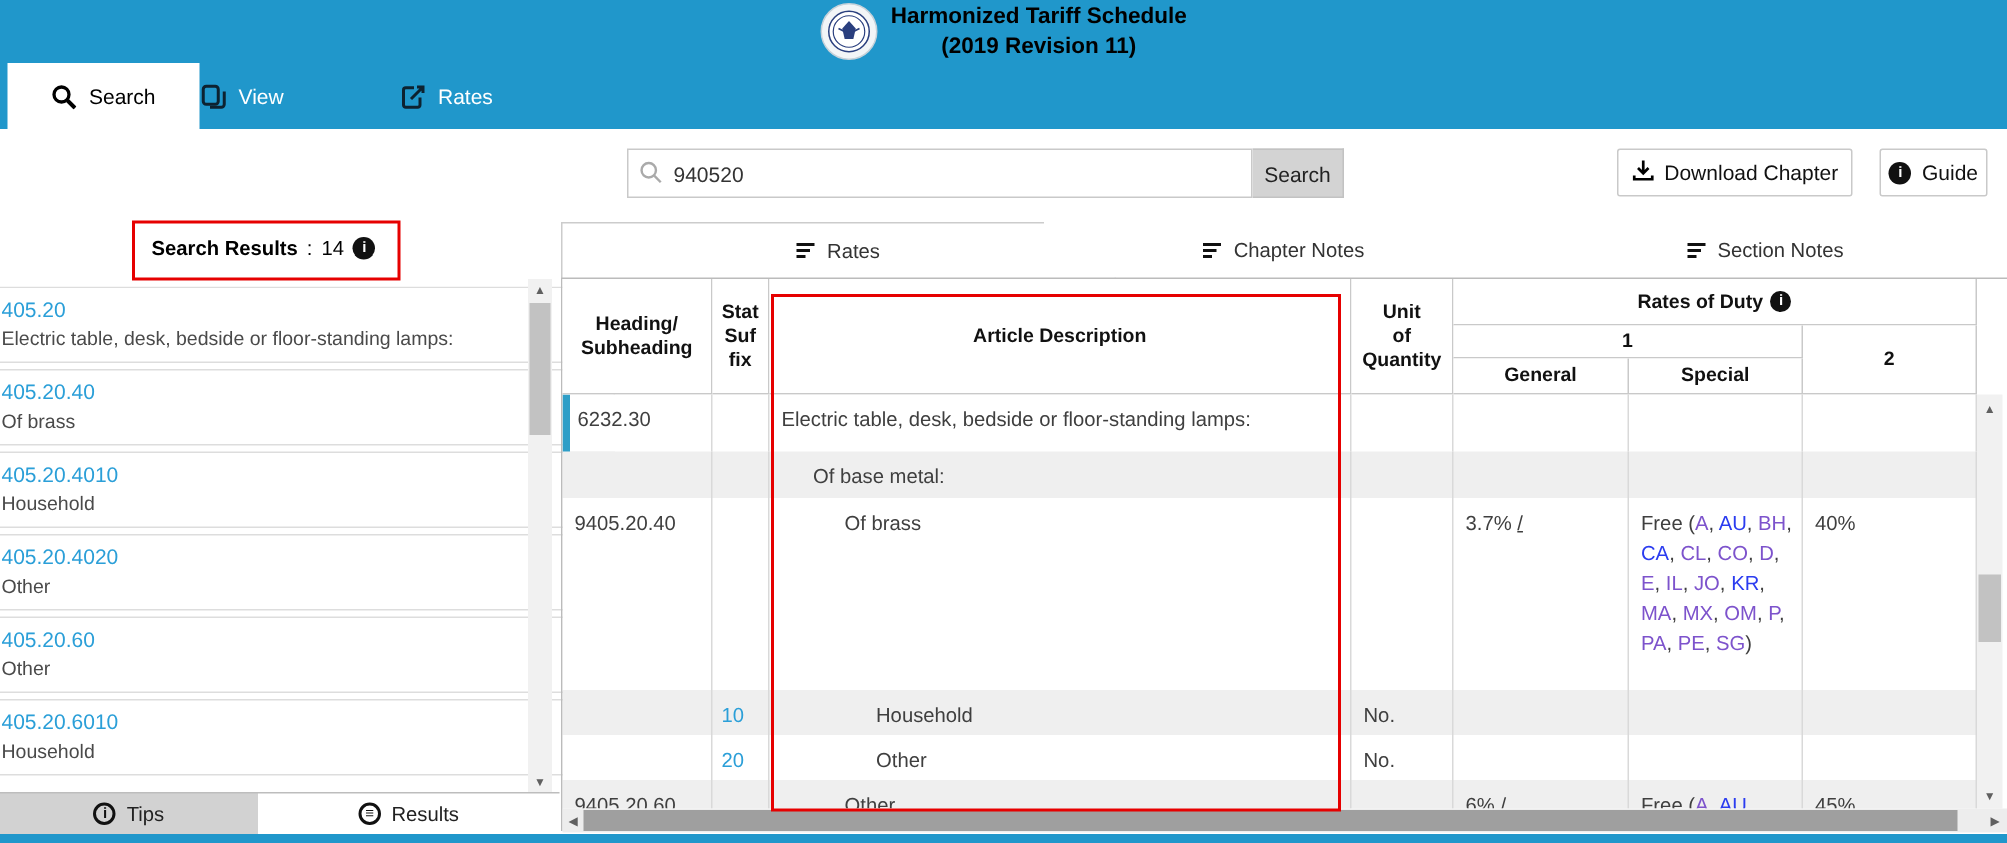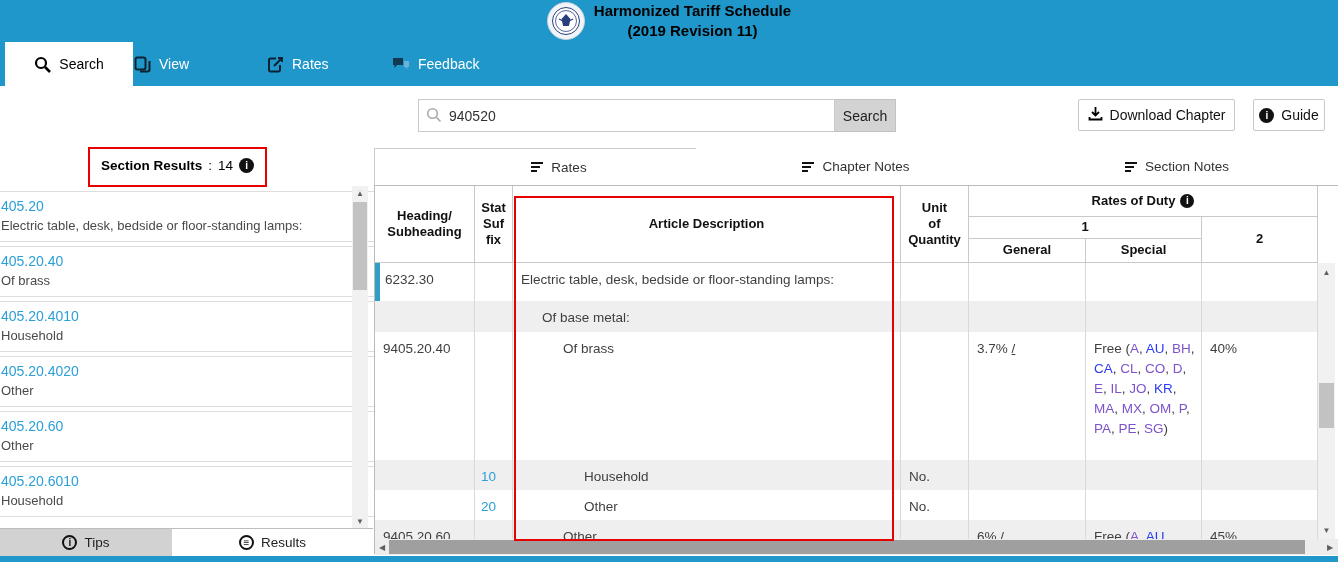--- a/index.html
+++ b/index.html
@@ -137,29 +137,20 @@
     </div>
     <div class="nav-tab" style="left:253px;">
       <span class="nav-ic">
         <svg width="17" height="17" viewBox="0 0 17 17">
             <path d="M13 9 v5 a1.5 1.5 0 0 1 -1.5 1.5 h-8 A1.5 1.5 0 0 1 2 14 V4 a1.5 1.5 0 0 1 1.5 -1.5 H9" fill="none" stroke="#0d2230" stroke-width="2"></path>
             <path d="M7 10 L15 2 M11 2 h4 v4" fill="none" stroke="#0d2230" stroke-width="2"></path>
           </svg>
       </span>
       <span>Rates</span>
     </div>
-    <div class="nav-tab" style="left:378px;">
-      <span class="nav-ic">
-        <svg width="18" height="16" viewBox="0 0 18 16">
-            <path d="M1 2 h10 v7 h-6 l-2.5 3 v-3 H1 z" fill="#12394f"></path>
-            <path d="M12 5 h5 v6 h-1.5 v2.2 L13.2 11 H12 z" fill="#6db3d8"></path>
-          </svg>
-      </span>
-      <span>Feedback</span>
-    </div>
   </div>
 
   <div class="abs search-group">
     <span class="search-input-wrap">
       <span class="mag">
         <svg width="16" height="16" viewBox="0 0 16 16">
             <circle cx="6.5" cy="6.5" r="4.8" fill="none" stroke="#aaa" stroke-width="1.6"></circle>
             <line x1="10.3" y1="10.3" x2="14.5" y2="14.5" stroke="#aaa" stroke-width="1.6"></line>
           </svg>
       </span>
@@ -176,21 +167,21 @@
         </svg>
     </span>
     <span>Download Chapter</span>
   </div>
   <div class="tool-btn" style="left:1253px;width:72px;">
     <span class="info-solid">i</span>
     <span>Guide</span>
   </div>
 
   <div class="abs results-banner">
-    <b>Section Results</b>
+    <b>Search Results</b>
       <span> : </span>
       <span>14</span>
     <span class="info-solid">i</span>
   </div>
   <div class="abs redbox" style="left:88px;top:147px;width:175px;height:36px;"></div>
 
   <div class="abs results-list" id="results-list">
       <div class="result-card">
         <a class="result-code">405.20</a>
         <div class="result-desc">Electric table, desk, bedside or floor-standing lamps:</div>

